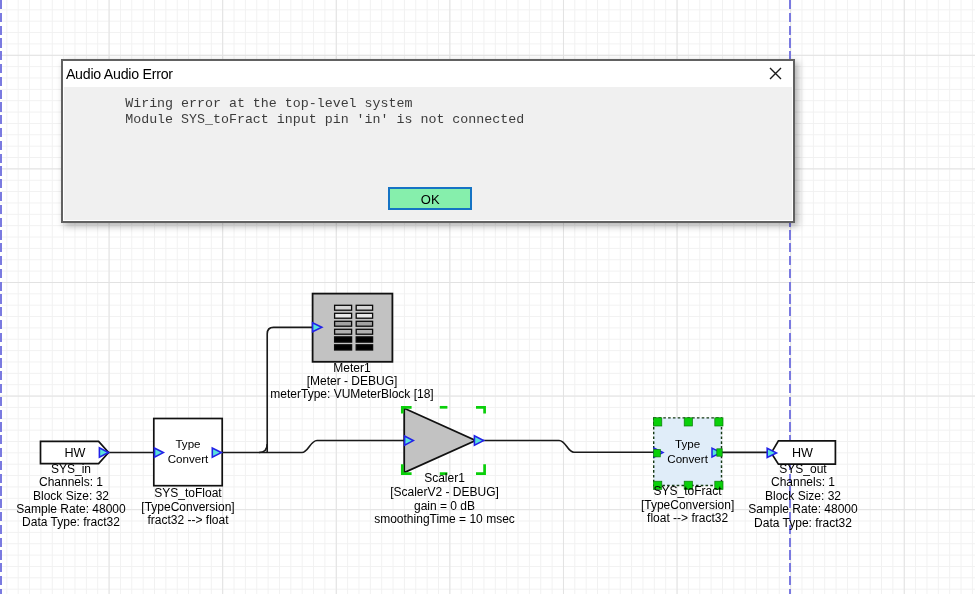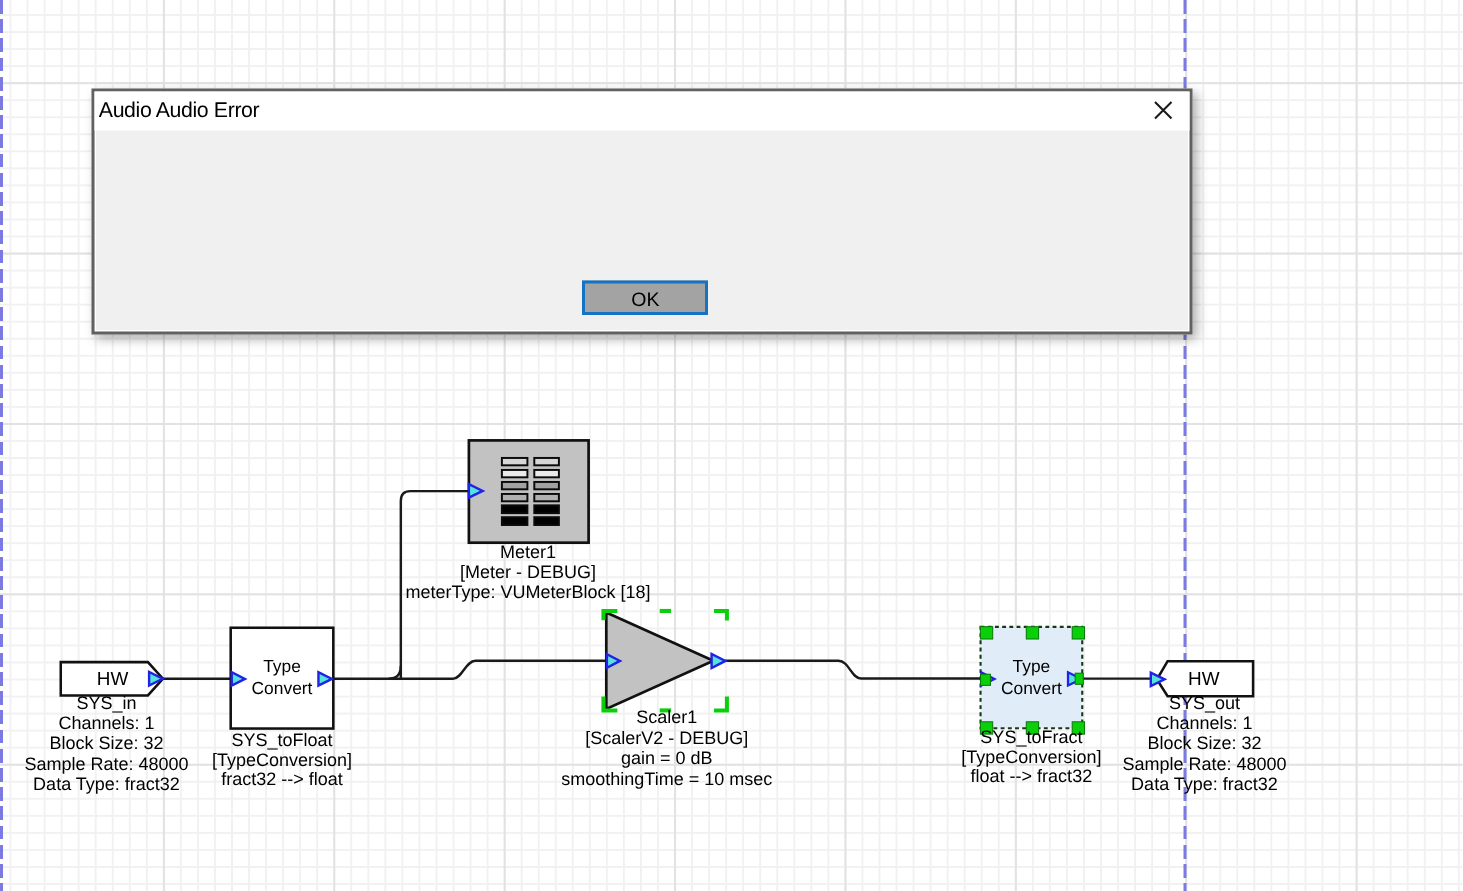--- a/index.html
+++ b/index.html
@@ -30,21 +30,21 @@
     font-size:14.2px;letter-spacing:-0.25px;color:#000;line-height:26.4px;padding-left:3px;
   }
   #dlg .closex{position:absolute;top:5.9px;right:11.2px;width:13px;height:13px;}
   #dlg .msg{
     position:absolute;left:62.3px;top:35.3px;
     font-family:"Liberation Mono", monospace;font-size:13.3px;line-height:15.5px;
     color:#3c3c3c;white-space:pre;
   }
   #dlg .okbtn{
     position:absolute;left:325.6px;top:125.8px;width:79.5px;height:19.8px;
-    background:#a3a3a3;border:2px solid #1573c4;
+    background:#86efac;border:2px solid #1573c4;
     font-size:13px;color:#000;text-align:center;line-height:21px;
   }
 </style>
 </head>
 <body>
 <div id="canvas">
   <div class="vdash" style="left:0.2px;"></div>
   <div class="vdash" style="left:788.9px;"></div>
 
   <svg id="diag" width="975" height="594" viewBox="0 0 975 594">
@@ -148,15 +148,17 @@
       <text x="803" y="513.1">Sample Rate: 48000</text>
       <text x="803" y="526.5">Data Type: fract32</text>
     </g>
   </svg>
 
   <div id="dlg">
     <div class="title">Audio Audio Error</div>
     <svg class="closex" viewBox="0 0 13 13">
       <path d="M1,1 L12,12 M12,1 L1,12" stroke="#1a1a1a" stroke-width="1.4" fill="none"></path>
     </svg>
+    <div class="msg">Wiring error at the top-level system
+Module SYS_toFract input pin 'in' is not connected</div>
     <div class="okbtn">OK</div>
   </div>
 </div>
 
 </body></html>

